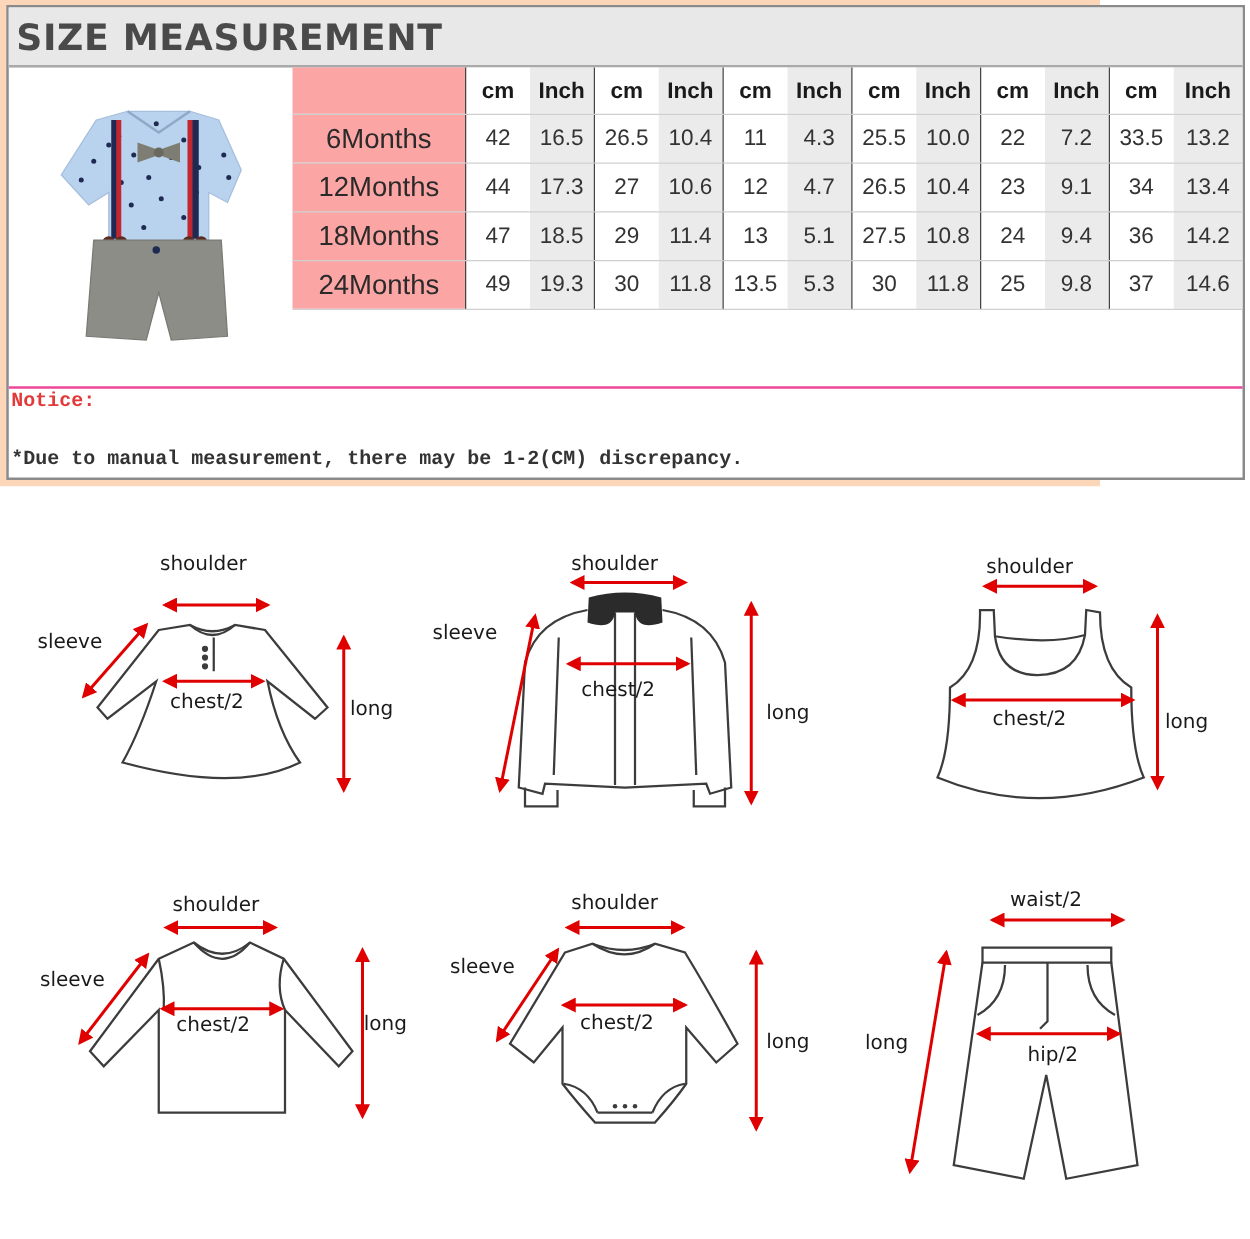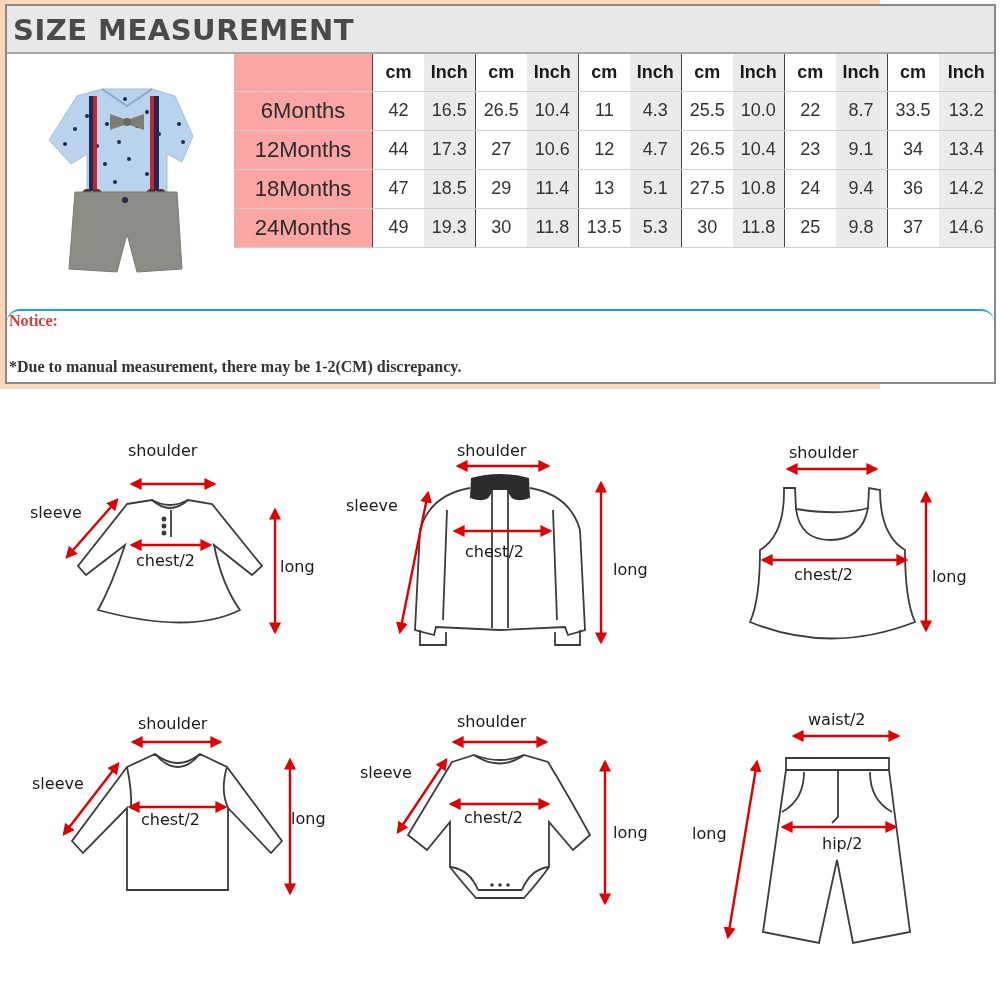--- a/index.html
+++ b/index.html
@@ -43,23 +43,22 @@
   .cm { background: #ffffff; width: 52px; }
   .inch { background: #ebebeb; width: 52px; border-right: 1px solid #444; }
   .inch.last { border-right: none; width: 56px; }
   .watermark {
     position: absolute; left: 300px; top: 150px; font-size: 84px; font-weight: bold;
     color: rgba(160, 195, 215, 0.35); letter-spacing: 4px; pointer-events: none;
     font-family: "DejaVu Sans", sans-serif;
   }
   .notice-area {
     position: absolute; left: 0; top: 303px; right: 0; bottom: 0;
-    border-top: 2px solid #0ea5e9; box-sizing: border-box;
-    font-family: Liberation Serif, serif;
-    border-radius: 13px;
+    border-top: 2px solid #ec4899; box-sizing: border-box;
+    font-family: Liberation Mono, monospace;
   }
   .notice-title { position: absolute; left: 2px; top: 1px; color: #e23a3a; font-weight: bold; font-size: 16px; }
   .note { position: absolute; left: 2px; font-size: 16px; color: #333; font-weight: bold; }
   .note.n1 { top: 24px; }
   .note.n2 { top: 47px; }
   .lbl { position: absolute; font-family: "DejaVu Sans", sans-serif; font-size: 16px; color: #1a1a1a; white-space: nowrap; }
   svg { position: absolute; left: 0; top: 0; overflow: visible; }
 </style>
 </head>
 <body>
@@ -137,21 +136,21 @@
         <td class="size-col">6Months</td>
         <td class="cm">42</td>
         <td class="inch">16.5</td>
         <td class="cm">26.5</td>
         <td class="inch">10.4</td>
         <td class="cm">11</td>
         <td class="inch">4.3</td>
         <td class="cm">25.5</td>
         <td class="inch">10.0</td>
         <td class="cm">22</td>
-        <td class="inch">8.7</td>
+        <td class="inch">7.2</td>
         <td class="cm">33.5</td>
         <td class="inch last">13.2</td>
       </tr>
       <tr class="data-row">
         <td class="size-col">12Months</td>
         <td class="cm">44</td>
         <td class="inch">17.3</td>
         <td class="cm">27</td>
         <td class="inch">10.6</td>
         <td class="cm">12</td>

